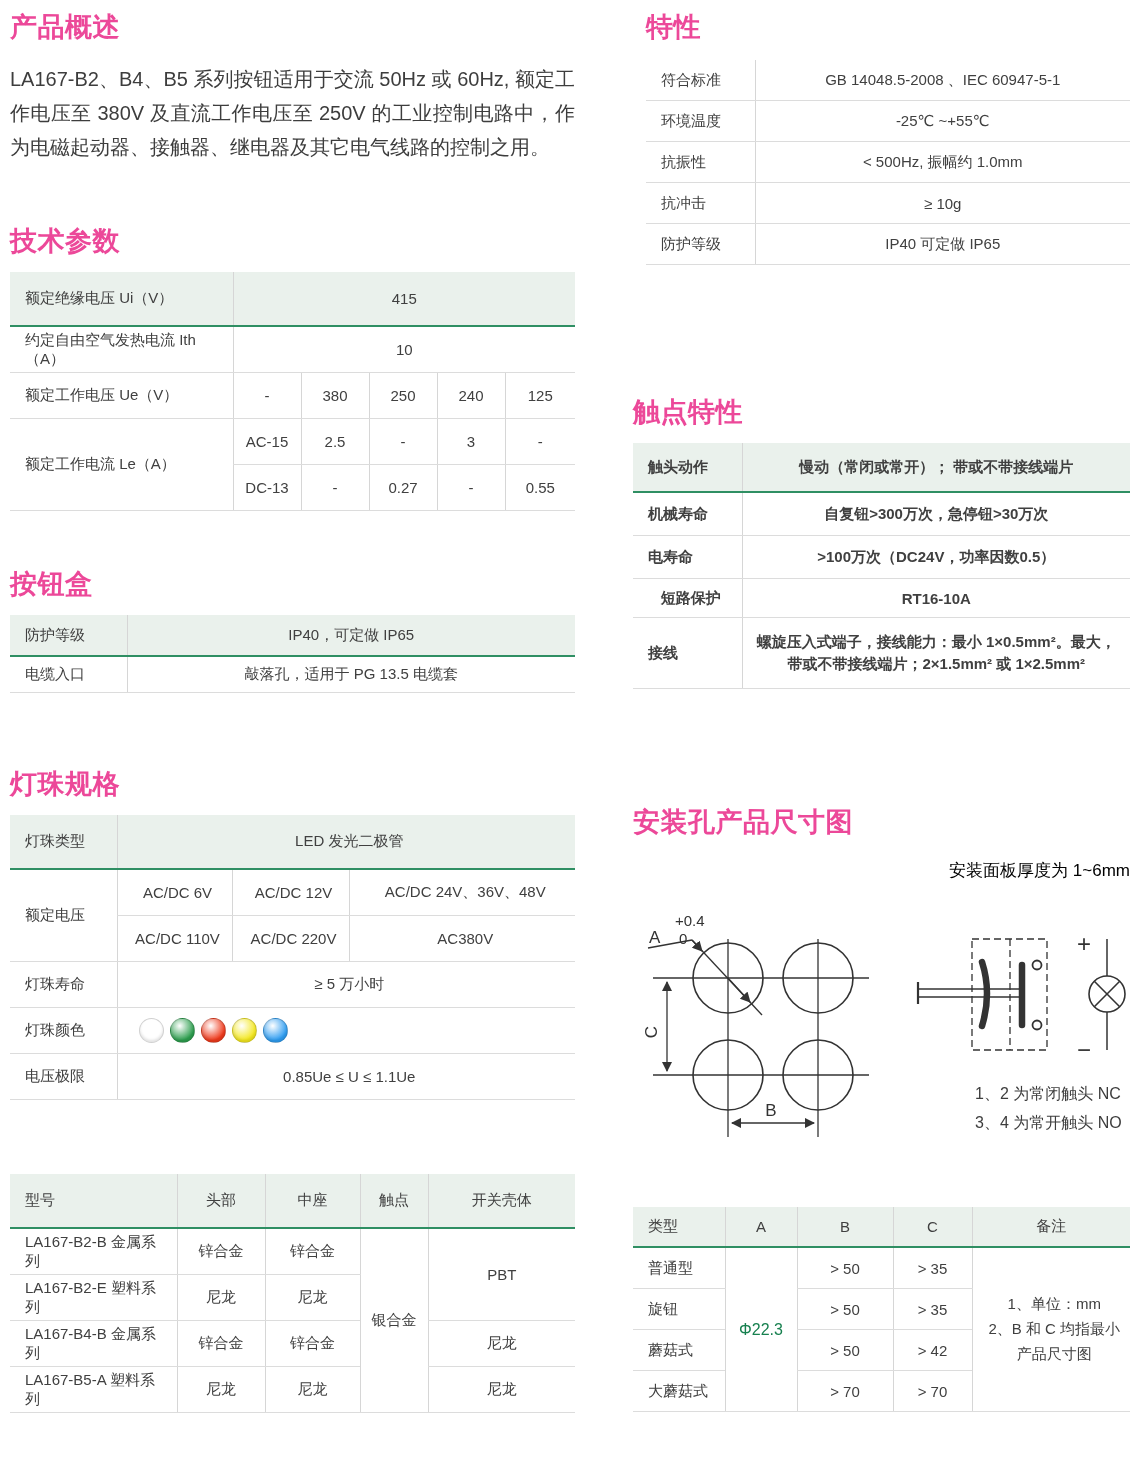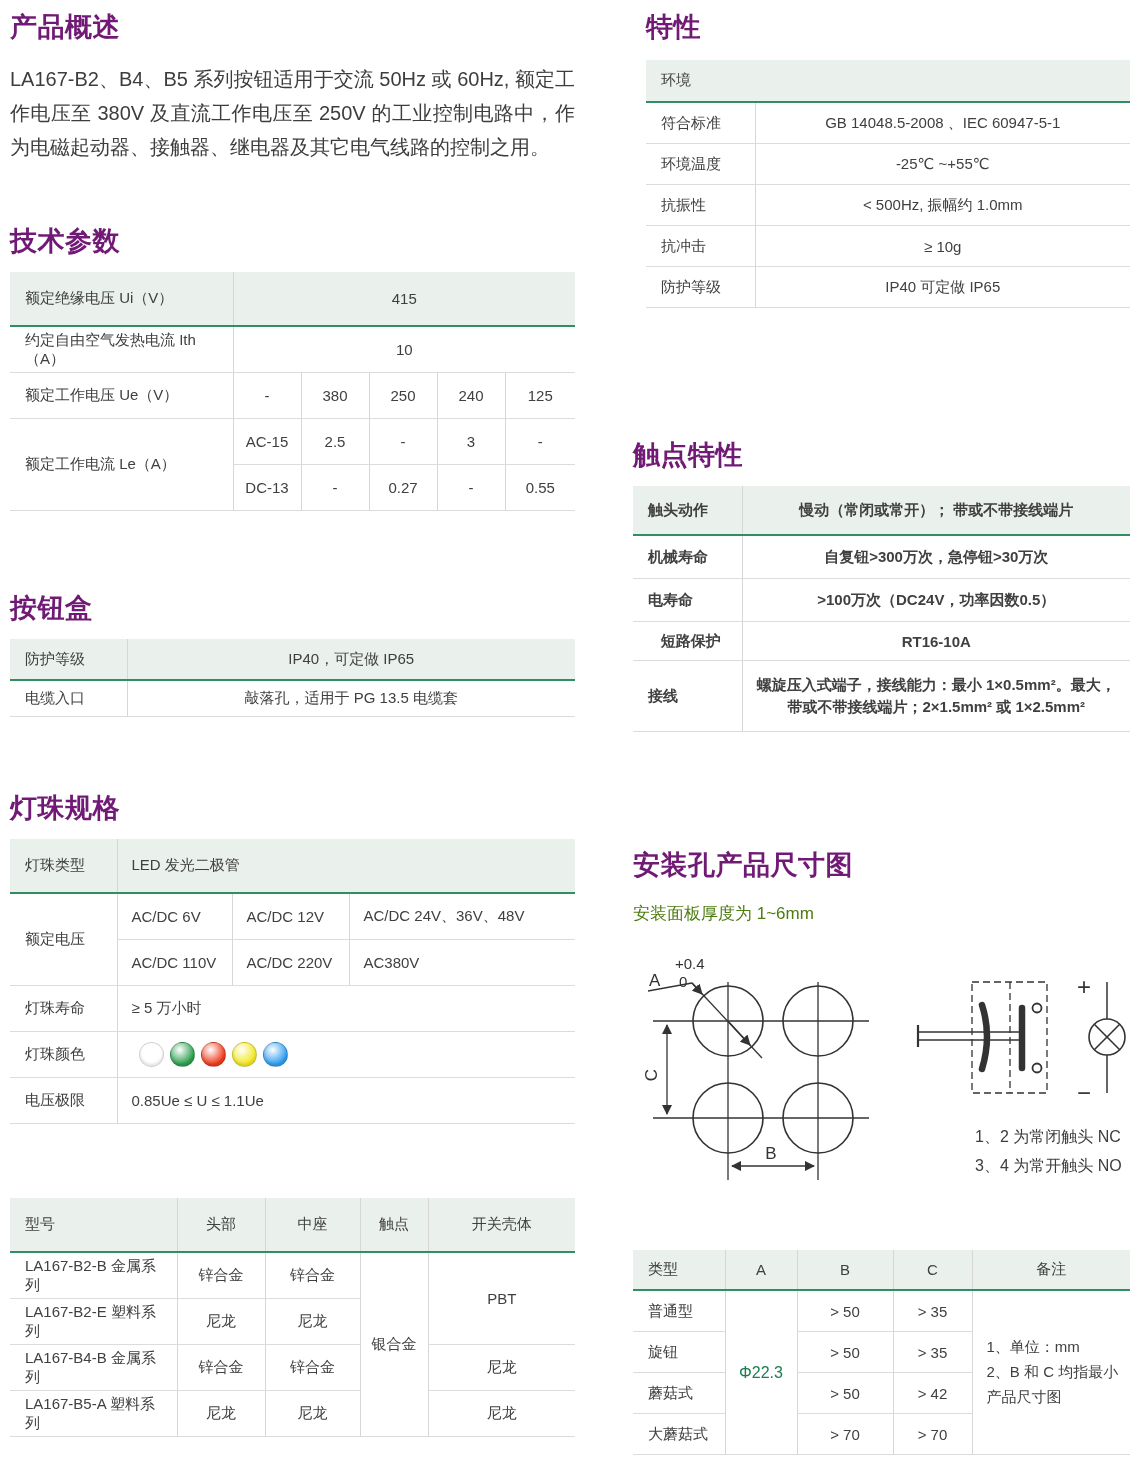--- a/index.html
+++ b/index.html
@@ -6,68 +6,68 @@
   body{
     width:1140px;height:1482px;overflow:hidden;
     font-family:"Liberation Sans","DejaVu Sans",sans-serif;
     color:#404040;-webkit-font-smoothing:antialiased;
   }
   .page{display:flex;padding-left:10px;}
   .col-left{width:565px;flex:none;}
   .col-right{width:497px;flex:none;margin-left:58px;}
 
   .section-title{
-    font-size:27px;font-weight:700;color:#701a75;
+    font-size:27px;font-weight:700;color:#ec4899;
     margin:0;line-height:34px;letter-spacing:0.5px;
   }
   .overview-body{
     margin-top:18px;font-size:20px;line-height:34px;color:#3d3d3d;
     text-align:justify;
   }
 
   table{width:100%;border-collapse:collapse;table-layout:fixed;font-size:15px;color:#404040;}
   td{border-bottom:1px solid #dcdcdc;text-align:center;vertical-align:middle;padding:0 8px;word-break:break-all;}
   tr.thead td{background:#eaf1ec;border-bottom:2px solid #2f8f63;}
   td.lbl{text-align:left;padding-left:15px;}
   td.v{border-left:1px solid #d6d6d6;}
-  td.left{text-align:left;padding-left:14px;}
+  td.left{text-align:center;padding-left:14px;}
 
   
   .tech-table td{height:45px;}          .tech-table tr.thead td{height:53px;}
   .bb-table td{height:35px;}            .bb-table tr.thead td{height:40px;}
   .led-table td{height:45px;}           .led-table tr.thead td{height:53px;}
   .mat-table td{height:45px;}           .mat-table tr.thead td{height:53px;}
   .feat-table td{height:40px;}          .feat-table tr.thead td{height:41px;}
   .cf-table td{height:42px;font-weight:bold;}            .cf-table tr.thead td{height:48px;}
   .cf-table td.wire-val{height:58px;line-height:1.45;padding:6px 10px;}
   .cf-table td.h38{height:38px;text-align:center;}
   .size-table td{height:40px;}          .size-table tr.thead td{height:39px;}
 
   .sec-tech{margin-top:60px;}
-  .sec-bb{margin-top:80px;}
+  .sec-bb{margin-top:56px;}
   .sec-led{margin-top:74px;}
   .sec-mat{margin-top:74px;}
   .sec-feat{margin-top:10px;margin-left:13px;}
   .sec-cf{margin-top:130px;}
   .sec-mount{margin-top:116px;}
   .sec-overview{padding-top:10px;}
   .table-gap{margin-top:14px;}
   .table-gap-lg{margin-top:16px;}
 
   .dots{display:flex;align-items:center;gap:6px;padding-left:13px;}
   .dot{
     width:23px;height:23px;border-radius:50%;
     border:1px solid rgba(0,0,0,0.18);
     background:radial-gradient(circle at 38% 30%, #ffffff 0%, var(--c) 68%);
     box-shadow:inset 0 -2px 3px rgba(0,0,0,0.12);
   }
   .phi{color:#17804f;font-size:16px;}
   .note-cell div{line-height:1.65;}
 
-  .mount-sub{margin-top:20px;font-size:17px;color:#4d7c0f;}
+  .mount-sub{margin-top:20px;font-size:17px;color:#000000;text-align:right;}
   .mount-svg{display:block;margin-top:30px;}
   .size-wrap{margin-top:40px;}
   svg text{font-family:"Liberation Sans","DejaVu Sans",sans-serif;}
 </style>
 </head>
 <body>
 
 <div class="page">
 
   <div class="col-left">
@@ -242,23 +242,20 @@
   <div class="col-right">
 
     <div class="sec-feat">
       <h2 class="section-title">特性</h2>
       <table class="feat-table table-gap-lg">
         <colgroup>
             <col style="width:109px">
             <col>
           </colgroup>
         <tbody>
-            <tr class="thead">
-          <td class="lbl" colspan="2">环境</td>
-        </tr>
         <tr>
           <td class="lbl">符合标准</td>
           <td class="v">GB 14048.5-2008 、IEC 60947-5-1</td>
         </tr>
         <tr>
           <td class="lbl">环境温度</td>
           <td class="v">-25℃ ~+55℃</td>
         </tr>
         <tr>
           <td class="lbl">抗振性</td>

